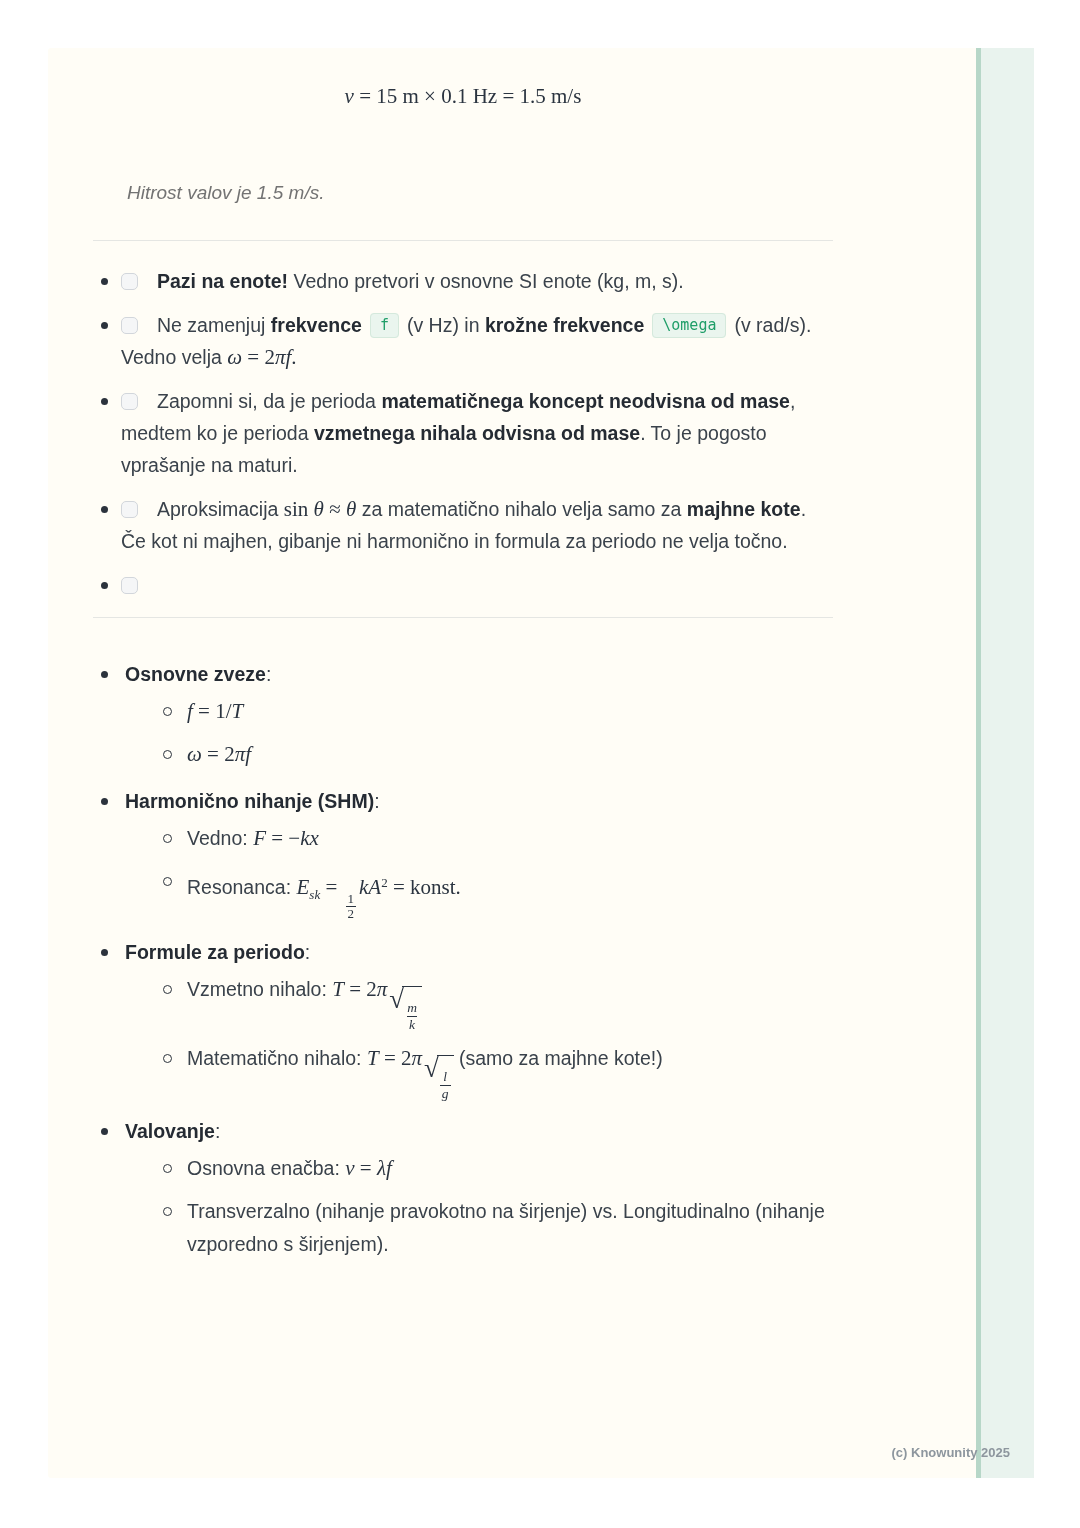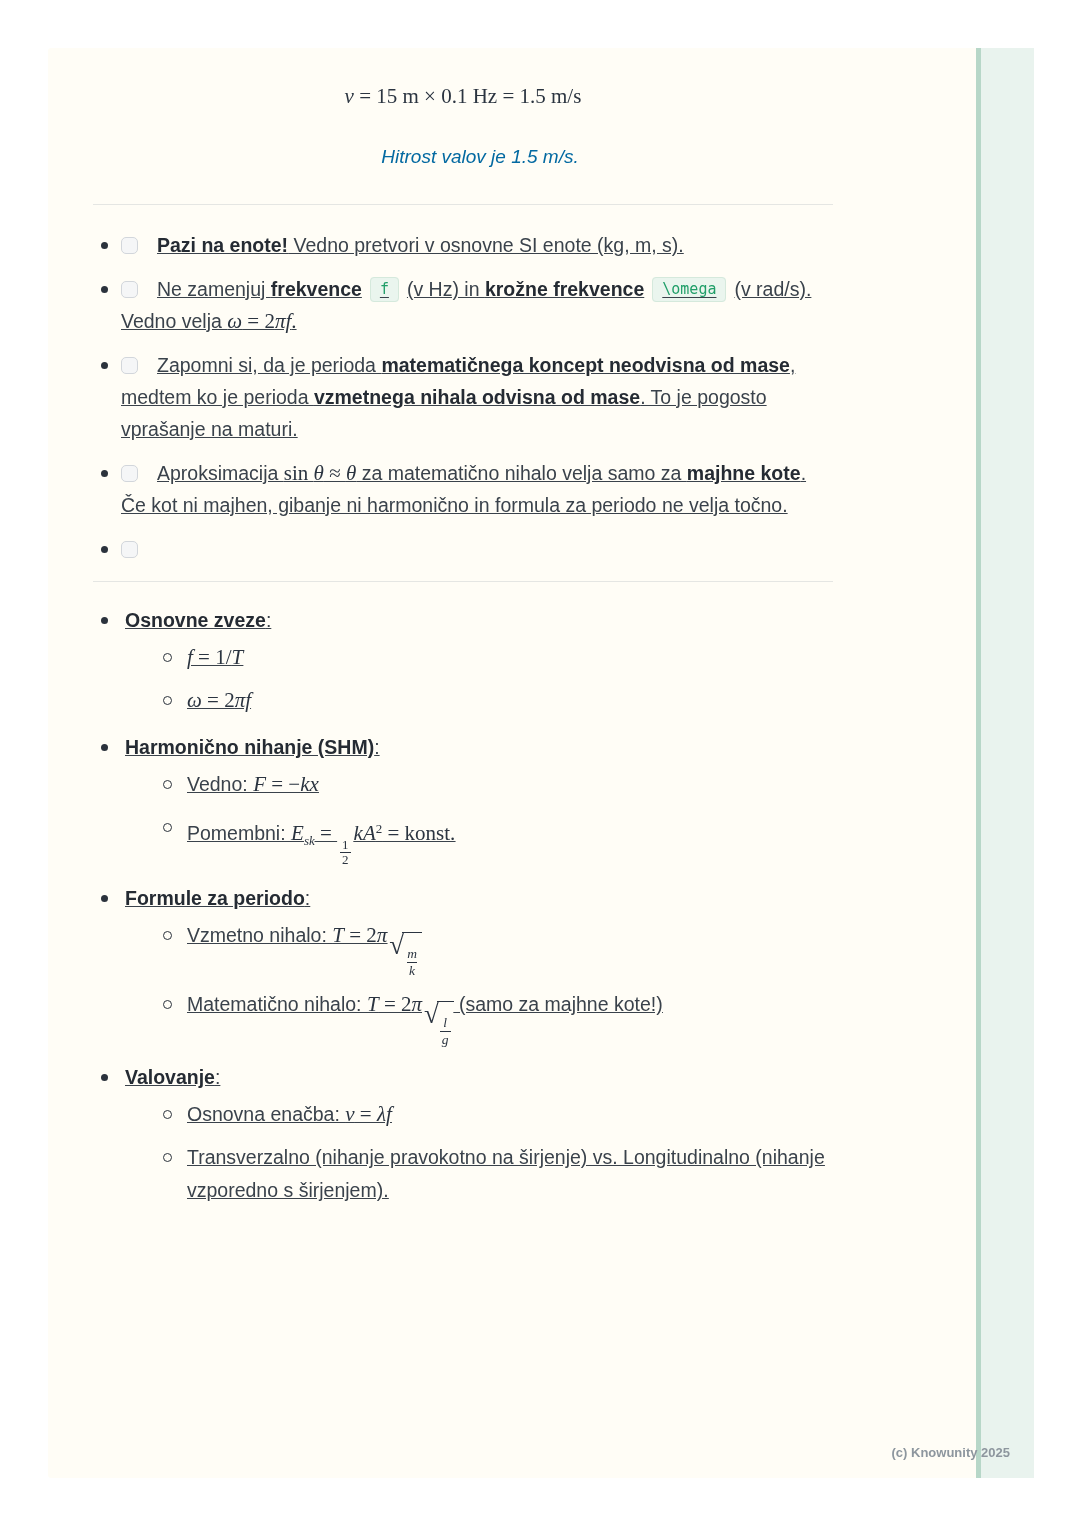--- a/index.html
+++ b/index.html
@@ -20,33 +20,32 @@
     background:var(--sidebar-bg, #e9f3ee);
     border-left:5px solid var(--sidebar-border, #b7d7c8);
   }
   .content { position:absolute; left:45px; top:12px; width:740px; padding-top:22px; }
 
   .equation {
     text-align:center; font-family:"Liberation Serif", serif;
     font-size:21px; line-height:28px; color:var(--math, #2b3440);
   }
   .note {
-    margin:36px 0 0 34px; font-style:italic; font-size:19px; line-height:22px;
-    color:#0369a1;
-    text-align:center;
+    margin:72px 0 0 34px; font-style:italic; font-size:19px; line-height:22px;
+    color:#737373;
   }
   hr.divider { border:none; border-top:1px solid var(--divider, #e5e6e3); margin-top:36px; }
   hr.divider.second { margin-top:16px; }
 
   h2.sec {
     margin-top:32px; font-size:28px; line-height:38px; font-weight:700;
     color:var(--accent-green, #2ca87c);
   }
 
-  ul { list-style:none;text-decoration:underline; }
+  ul { list-style:none; }
   .checklist { margin-top:24px; }
   .checklist > li {
     position:relative; padding-left:28px; margin-bottom:12px;
     font-size:19.5px; line-height:32px;
   }
   .bullet {
     position:absolute; left:8px; top:13px; width:7px; height:7px;
     border-radius:50%; background:#2b323c;
   }
   .bullet.hollow { background:transparent; border:1.6px solid #2b323c; width:9px; height:9px; top:12px; left:6px; }
@@ -63,21 +62,21 @@
   sup.math { font-size:13px; }
   code.chip {
     font-family:"DejaVu Sans Mono", monospace; font-size:15px;
     color:var(--chip-text, #1f9e68);
     background:var(--chip-bg, #eaf5ee);
     border:1px solid var(--chip-border, #d5e9dc);
     border-radius:4px; padding:2px 9px 3px; margin:0 8px; vertical-align:2px;
     white-space:nowrap;
   }
 
-  .outline { margin-top:22px; }
+  .outline { margin-top:40px; }
   .outline > li {
     position:relative; padding-left:32px; margin-bottom:14px;
     font-size:19.5px; line-height:33px;
   }
   .outline .subs { margin-top:4px; }
   .outline .subs > li {
     position:relative; margin-left:32px; padding-left:30px; margin-bottom:10px;
     line-height:33px;
   }
 
@@ -140,21 +139,21 @@
         <span class="bullet"></span><span class="rich"><b class="bold">Osnovne zveze</b><span>:</span></span>
         <ul class="subs">
           <li><span class="bullet hollow"></span><span class="rich"><span class="math it">f</span><span class="math"> = 1/</span><span class="math it">T</span></span></li>
           <li><span class="bullet hollow"></span><span class="rich"><span class="math it">ω</span><span class="math"> = 2</span><span class="math it">πf</span></span></li>
         </ul>
       </li>
       <li>
         <span class="bullet"></span><span class="rich"><b class="bold">Harmonično nihanje (SHM)</b><span>:</span></span>
         <ul class="subs">
           <li><span class="bullet hollow"></span><span class="rich"><span>Vedno: </span><span class="math it">F</span><span class="math"> = −</span><span class="math it">kx</span></span></li>
-          <li><span class="bullet hollow"></span><span class="rich"><span>Pomembni: </span><span class="math it">E</span><sub class="math it">sk</sub><span class="math"> = </span><span class="vfrac rm">
+          <li><span class="bullet hollow"></span><span class="rich"><span>Resonanca: </span><span class="math it">E</span><sub class="math it">sk</sub><span class="math"> = </span><span class="vfrac rm">
                   <span class="num">1</span>
                   <span class="den">2</span>
                 </span><span class="math it">kA</span><sup class="math">2</sup><span class="math"> = konst.</span></span></li>
         </ul>
       </li>
       <li>
         <span class="bullet"></span><span class="rich"><b class="bold">Formule za periodo</b><span>:</span></span>
         <ul class="subs">
           <li><span class="bullet hollow"></span><span class="rich"><span>Vzmetno nihalo: </span><span class="math it">T</span><span class="math"> = 2</span><span class="math it">π</span><span class="sqrt">
                   <span class="radical">√</span>

